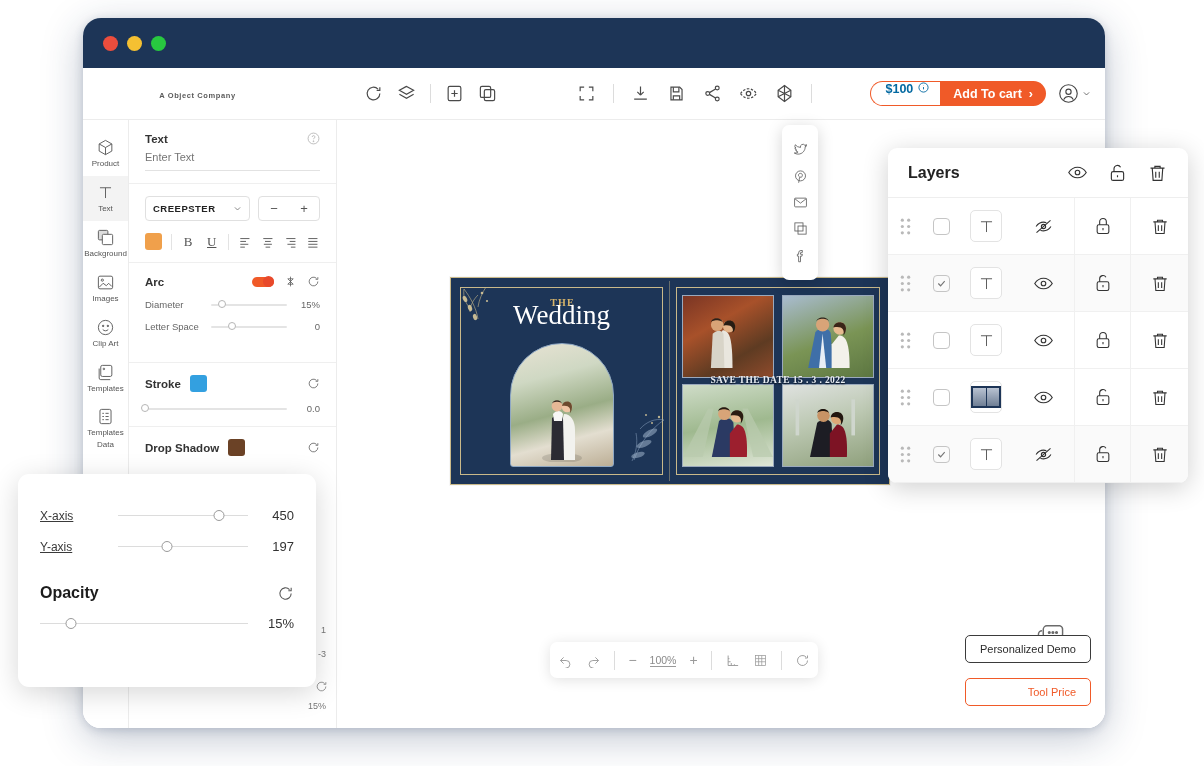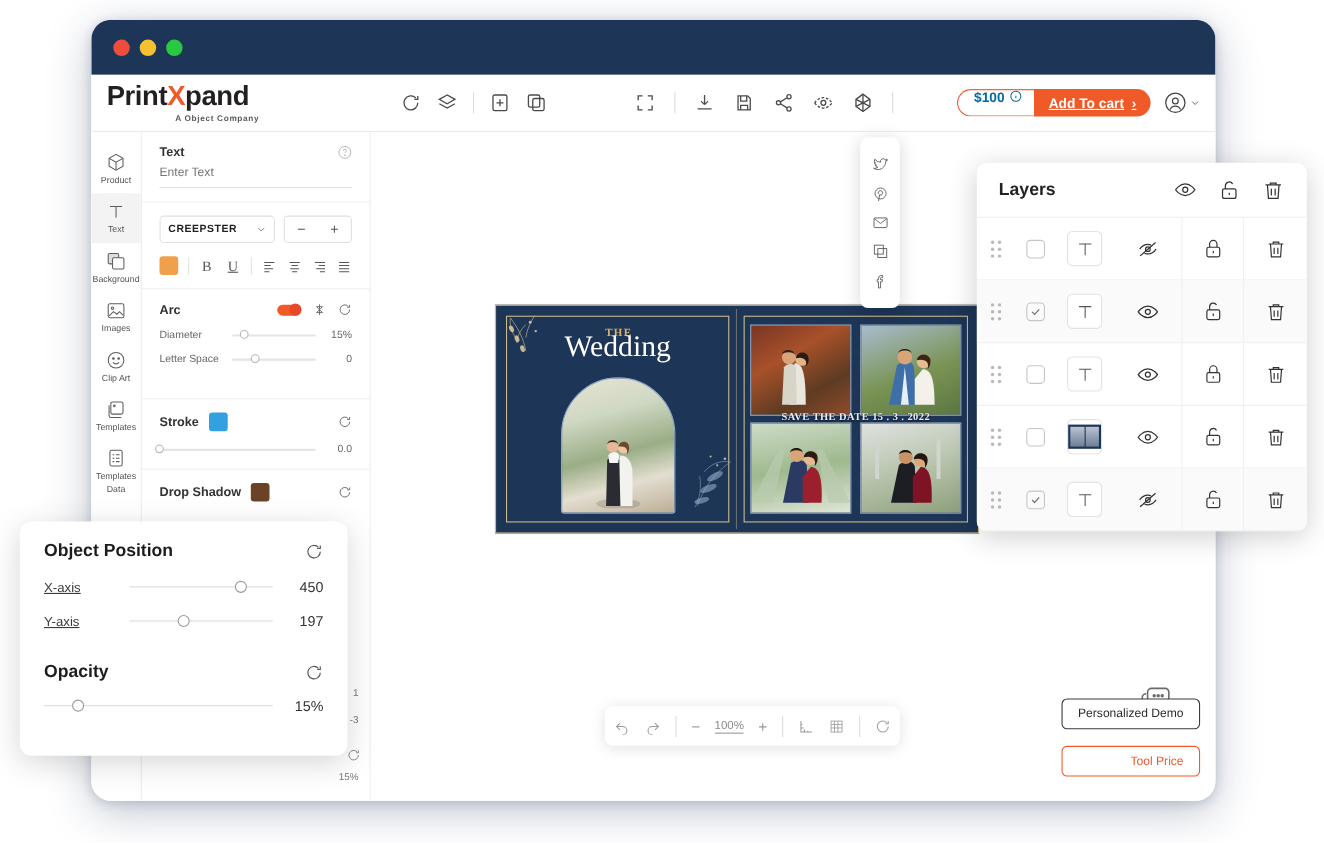--- a/index.html
+++ b/index.html
@@ -36,21 +36,21 @@
   .ticon{ width:19px; height:19px; color:#4a4a4a; display:block; cursor:pointer; }
   .vsep{ width:1px; height:19px; background:#dcdcdc; }
   .cart-wrap{ display:flex; margin-left:auto; align-items:center; gap:12px; }
   .price{
     display:flex; align-items:flex-start; gap:5px; border:1.5px solid #f05a28; border-right:0;
     border-radius:19px 0 0 19px; padding:0 11px 0 14px; height:25px;
     color:#0369a1; font-weight:bold; font-size:12.5px;
   }
   .addcart{
     background:#f05a28; color:#fff; font-weight:bold; font-size:12.5px; height:25px;
-    display:flex; align-items:center; gap:7px; padding:0 13px; border-radius:0 19px 19px 0; cursor:pointer;text-decoration:underline;
+    display:flex; align-items:center; gap:7px; padding:0 13px; border-radius:0 19px 19px 0; cursor:pointer;
   }
   .avatar-wrap{ display:flex; align-items:center; gap:3px; cursor:pointer; }
 
   
   .body{ display:flex; height:608px; background:#fff; }
   .railbar{ width:46px; border-right:1px solid #ececec; padding-top:11px; background:#fff; }
   .rail{
     height:45px; display:flex; flex-direction:column; align-items:center; justify-content:center;
     gap:3px; cursor:pointer; color:#5c5c5c; position:relative; padding:2px 0;
   }
@@ -178,21 +178,20 @@
 <div class="app-window">
 
   <div class="titlebar">
     <div class="dot red"></div>
     <div class="dot yellow"></div>
     <div class="dot green"></div>
   </div>
 
   <div class="header">
     <div class="logo">
-      <div class="brand"><span>Print</span><span class="x">X</span><span>pand</span></div>
       <div class="tag">A Object Company</div>
     </div>
 
     <div class="tools">
       <svg class="ticon" viewBox="0 0 24 24" fill="none" stroke="currentColor" stroke-width="1.5">
           <path d="M20 12a8 8 0 1 1-2.3-5.6"></path>
           <path d="M20 4v4h-4"></path>
         </svg>
       <svg class="ticon" viewBox="0 0 24 24" fill="none" stroke="currentColor" stroke-width="1.5">
           <path d="M12 3 3 8l9 5 9-5-9-5z"></path>
@@ -841,27 +840,20 @@
           <svg width="20" height="20" viewBox="0 0 24 24" fill="none" stroke="currentColor" stroke-width="1.3">
             <path d="M4 7h16M9 7V5h6v2M6 7l1 14h10l1-14"></path>
             <path d="M10 11v7M14 11v7"></path>
           </svg>
         </div>
   </div>
     </div>
 </div>
 
 <div class="objcard">
-  <div class="objhead">
-    <span class="objtitle">Object Position</span>
-    <svg class="resetico" width="17" height="17" viewBox="0 0 24 24" fill="none" stroke="currentColor" stroke-width="1.5">
-        <path d="M20 12a8 8 0 1 1-2.3-5.6"></path>
-        <path d="M20 4v4h-4"></path>
-      </svg>
-  </div>
   <div class="axisrow">
     <span class="axislabel">X-axis</span>
     <div class="axistrack">
         <div class="axisknob" id="kX" style="left: 78%;"></div>
       </div>
     <span class="axisval">450</span>
   </div>
   <div class="axisrow">
     <span class="axislabel">Y-axis</span>
     <div class="axistrack">

